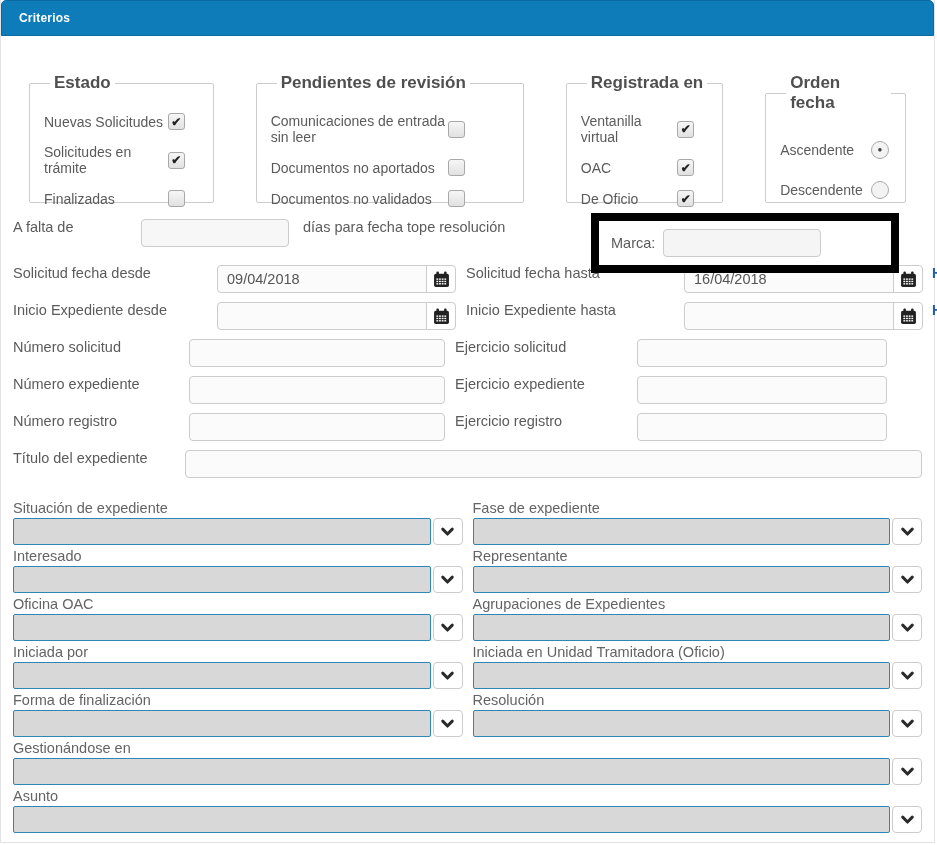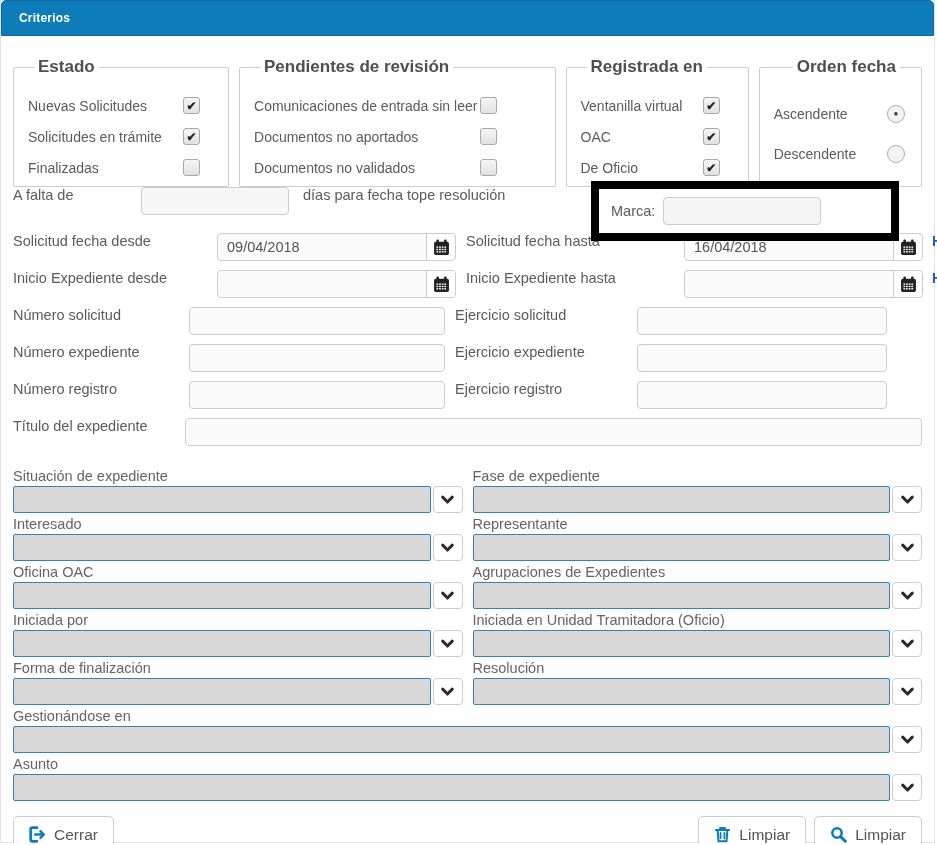--- a/index.html
+++ b/index.html
@@ -4,23 +4,23 @@
 <style>
   html,body { margin:0; padding:0; background:#fff; }
   body { font-family:"Liberation Sans", sans-serif; width:937px; }
   .window { width:935px; height:843px; border:1px solid #e3e3e3; border-top:none; box-sizing:border-box; background:#fff; }
   .titlebar { height:36px; background:#0d7cb8; border:1px solid #0a6ba2; border-radius:5px 5px 0 0; display:flex; align-items:center; box-sizing:border-box; }
   .titlebar .title { color:#fff; font-weight:bold; font-size:12px; padding-left:17px; letter-spacing:.2px; }
   .content { padding:0 12px; position:relative; }
 
   
   .fs-row { display:flex; gap:10px; margin-top:21px; }
-  fieldset { border:1px solid #ccc; border-radius:2px; margin:0; padding:6px 14px 12px 14px; box-sizing:border-box; height:130px; }
+  fieldset { border:1px solid #ccc; border-radius:2px; margin:16px; padding:6px 14px 12px 14px; box-sizing:border-box; height:130px; }
   legend { font-weight:bold; font-size:17px; color:#4f4f4f; padding:0 4px; margin-left:6px; }
-  .fs-estado { width:217px; } .fs-pend { width:318px; } .fs-reg { width:184px; } .fs-orden { width:164px;text-align:center; }
+  .fs-estado { width:217px; } .fs-pend { width:318px; } .fs-reg { width:184px; } .fs-orden { width:164px; }
   .fs-item { display:flex; align-items:center; justify-content:space-between; margin-top:14px; color:#5b5b5b; font-size:14px; }
   .fs-estado .fs-item { padding-right:14px; }
   .fs-pend .fs-item { padding-right:44px; }
   .fs-reg .fs-item { padding-right:14px; }
   .fs-orden .fs-item { margin-top:22px; padding-right:2px; }
   .cb { width:15px; height:15px; flex:0 0 15px; border:1px solid #a8a8a8; border-radius:3px; background:linear-gradient(#f6f6f6,#e1e1e1); display:flex; align-items:center; justify-content:center; font-size:12px; font-weight:bold; color:#222; line-height:1; }
   .radio { width:16px; height:16px; flex:0 0 16px; border:1px solid #ababab; border-radius:50%; background:#f3f3f3; display:flex; align-items:center; justify-content:center; font-size:8px; color:#3f3f3f; line-height:1; }
 
   
   .frow { display:flex; align-items:flex-start; height:37px; position:relative; color:#5b5b5b; font-size:14.5px; }

